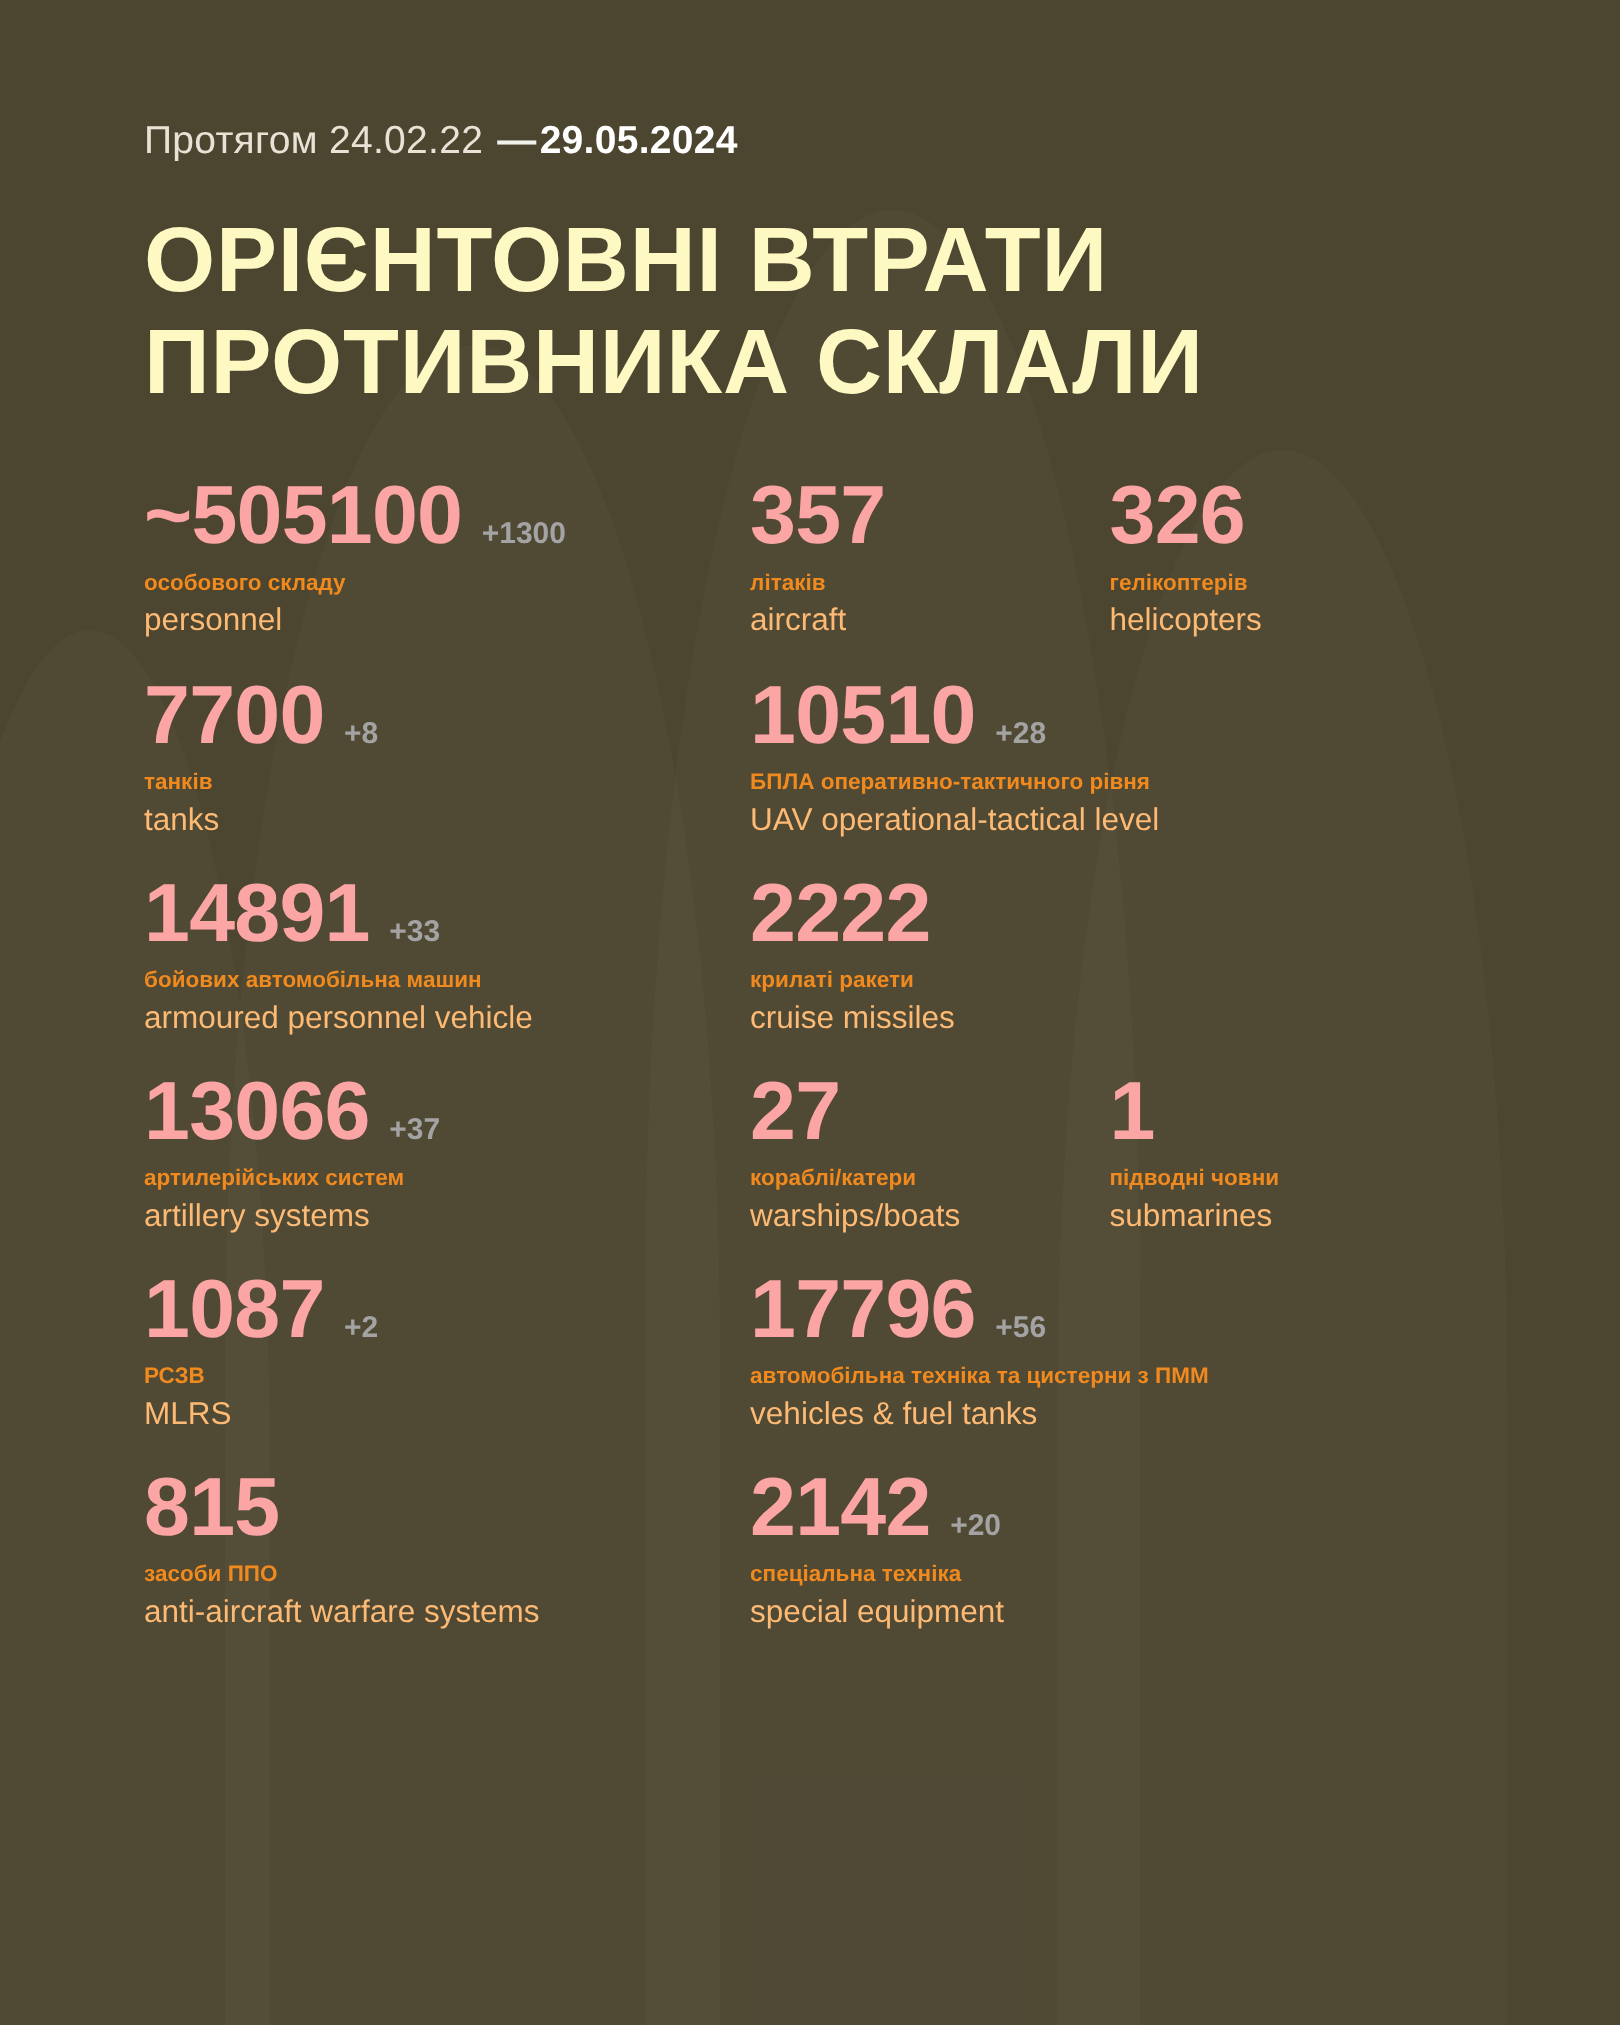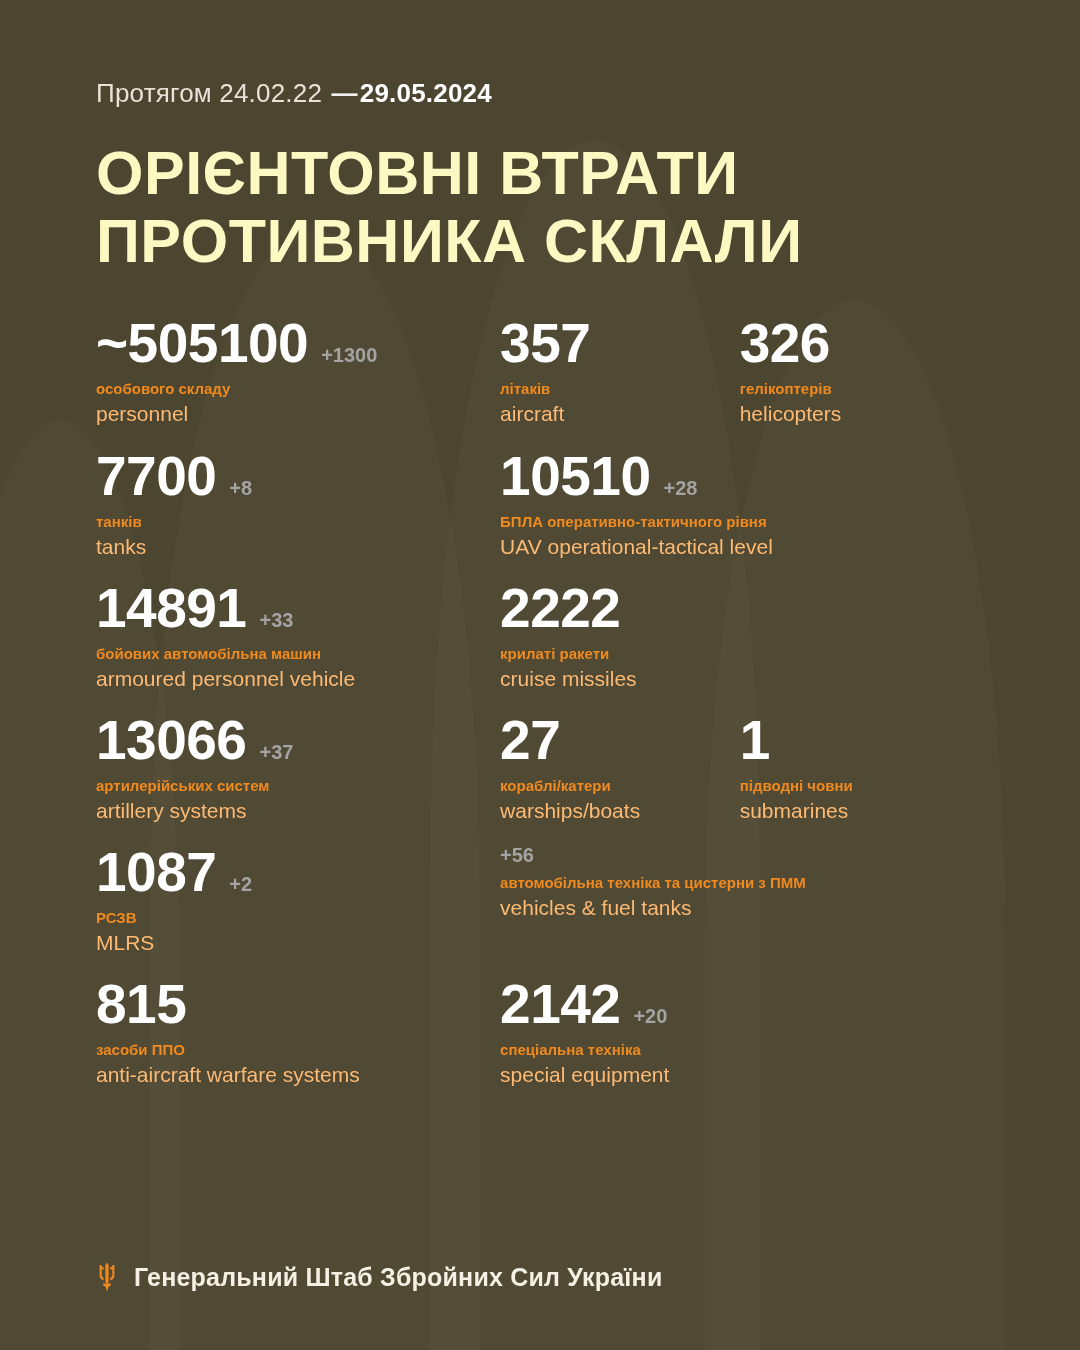--- a/index.html
+++ b/index.html
@@ -94,21 +94,21 @@
 
   .num-line {
     display: flex;
     align-items: baseline;
     gap: 13px;
     white-space: nowrap;
   }
   .num {
     font-size: 55px;
     font-weight: 700;
-    color: #ffffff;
+    color: #fca5a5;
     line-height: 1.0;
     letter-spacing: -0.5px;
   }
   .delta {
     font-size: 20px;
     font-weight: 700;
     color: #a3a3a3;
     line-height: 1;
   }
   .lbl-ua {
@@ -267,20 +267,21 @@
       <div class="cell c-left">
         <div class="num-line">
           <span class="num">1087</span>
           <span class="delta">+2</span>
         </div>
         <div class="lbl-ua">РСЗВ</div>
         <div class="lbl-en">MLRS</div>
       </div>
       <div class="cell c-mid-wide">
         <div class="num-line">
+          <span class="num">17796</span>
           <span class="delta">+56</span>
         </div>
         <div class="lbl-ua">автомобільна техніка та цистерни з ПММ</div>
         <div class="lbl-en">vehicles &amp; fuel tanks</div>
       </div>
     </div>
 
     <div class="row">
       <div class="cell c-left">
         <div class="num-line">
@@ -295,23 +296,14 @@
           <span class="num">2142</span>
           <span class="delta">+20</span>
         </div>
         <div class="lbl-ua">спеціальна техніка</div>
         <div class="lbl-en">special equipment</div>
       </div>
     </div>
 
   </div>
 
-  <div class="footer">
-    <svg class="trident" viewBox="0 0 22 30" aria-hidden="true">
-      <path d="M11 0.5 L12.6 3.2 L12.6 20 L11 22 L9.4 20 L9.4 3.2 Z" fill="#f08a1e"></path>
-      <path d="M1.2 3.0 L3.6 3.0 L3.6 13.5 C3.6 16.2 5.3 17.8 7.6 18.3 L7.6 15.6 C6.4 15.2 5.7 14.4 5.7 13.0 L5.7 7.5 L7.6 7.5 L7.6 5.1 L5.7 5.1 L5.7 3.0 L1.2 3.0 Z" fill="#f08a1e"></path>
-      <path d="M20.8 3.0 L18.4 3.0 L18.4 13.5 C18.4 16.2 16.7 17.8 14.4 18.3 L14.4 15.6 C15.6 15.2 16.3 14.4 16.3 13.0 L16.3 7.5 L14.4 7.5 L14.4 5.1 L16.3 5.1 L16.3 3.0 L20.8 3.0 Z" fill="#f08a1e"></path>
-      <path d="M7.2 21.4 L14.8 21.4 L14.8 23.6 L12.5 24.8 L11 29.6 L9.5 24.8 L7.2 23.6 Z" fill="#f08a1e"></path>
-    </svg>
-    <span class="footer-text">Генеральний Штаб Збройних Сил України</span>
-  </div>
 
 </div>
 
 </body></html>

